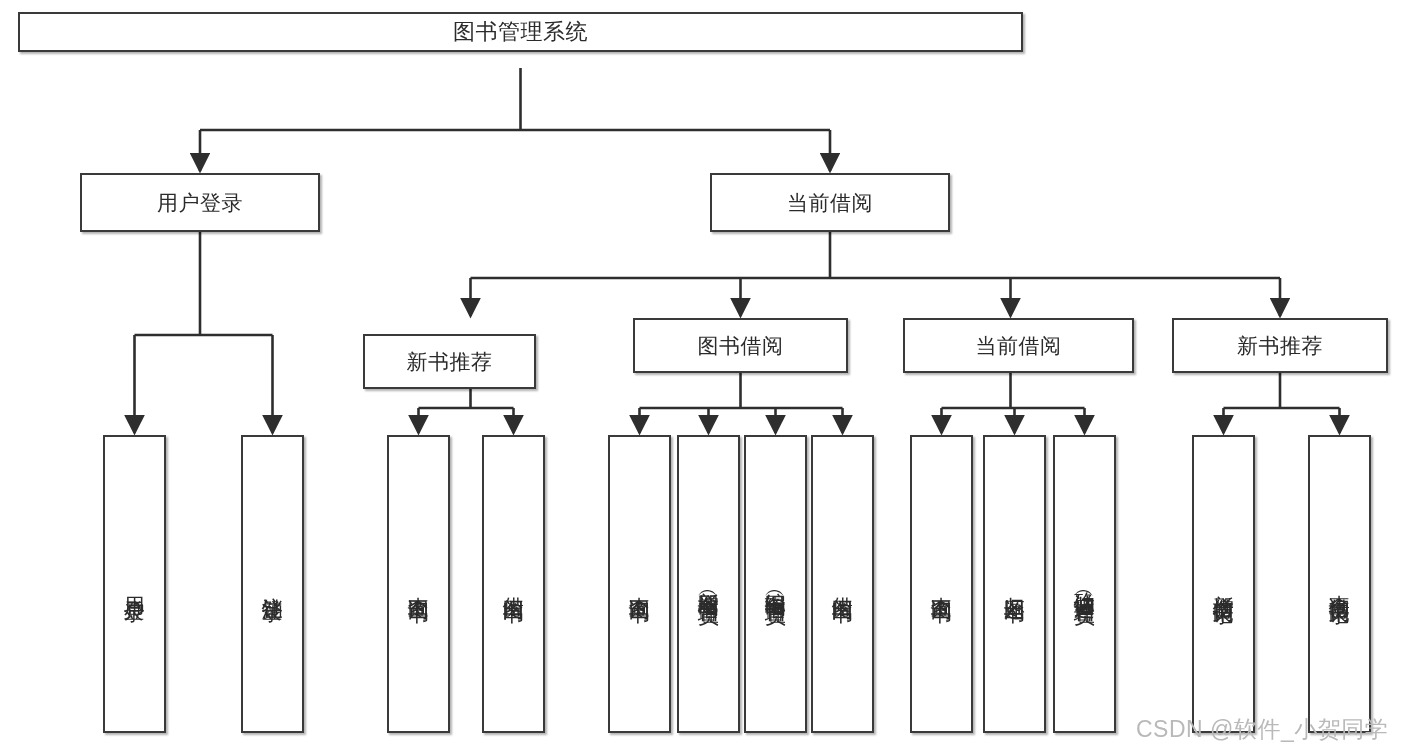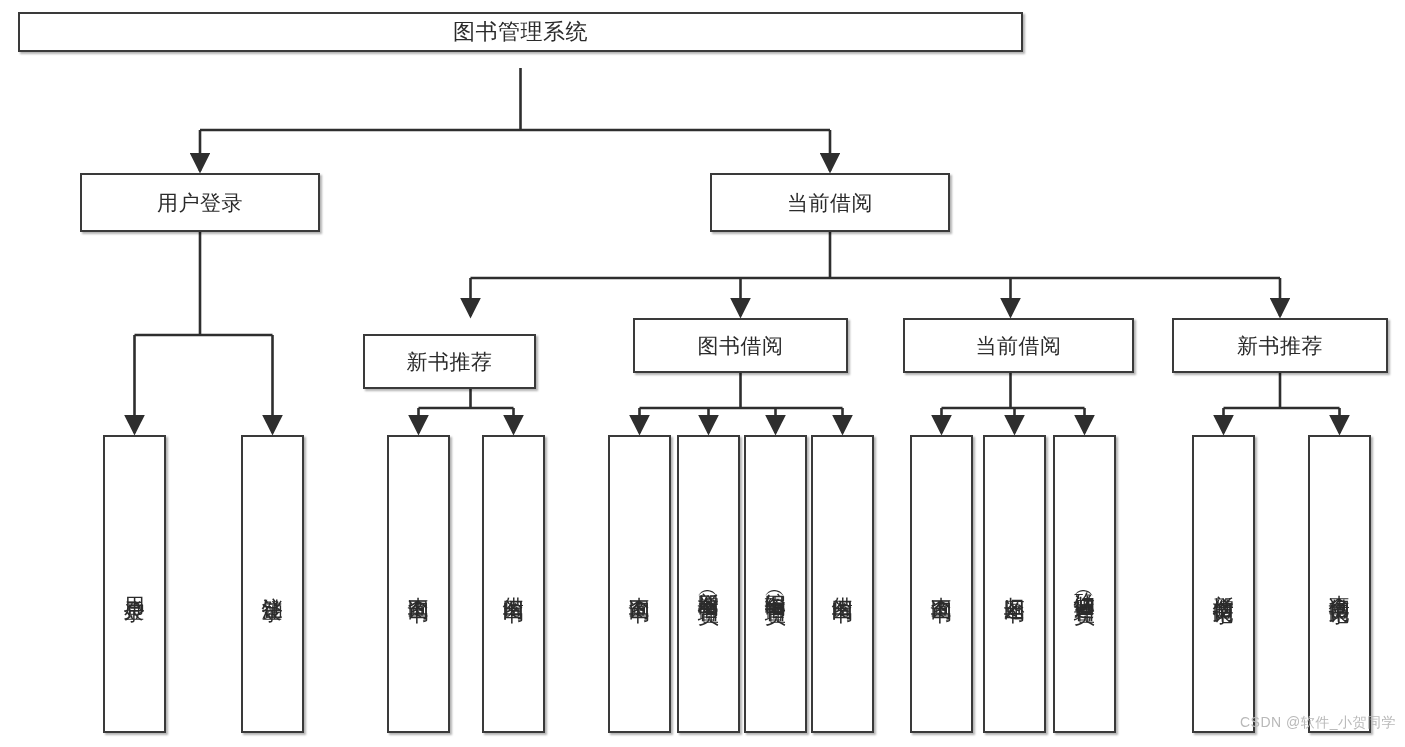--- a/index.html
+++ b/index.html
@@ -49,23 +49,23 @@
   }
   .node.vertical .label {
     writing-mode: vertical-rl;
     text-orientation: upright;
     font-size: 21px;
     letter-spacing: 2px;
   }
   .node.root .label { font-size: 22px; }
   .watermark {
     position: absolute;
-    left: 1240px;
+    left: 1136px;
     top: 714px;
-    font-size: 14px;
+    font-size: 23px;
     color: #b9b9b9;
     white-space: nowrap;
     letter-spacing: 0.5px;
   }
 </style>
 </head>
 <body>
 
 <div id="canvas">
 

